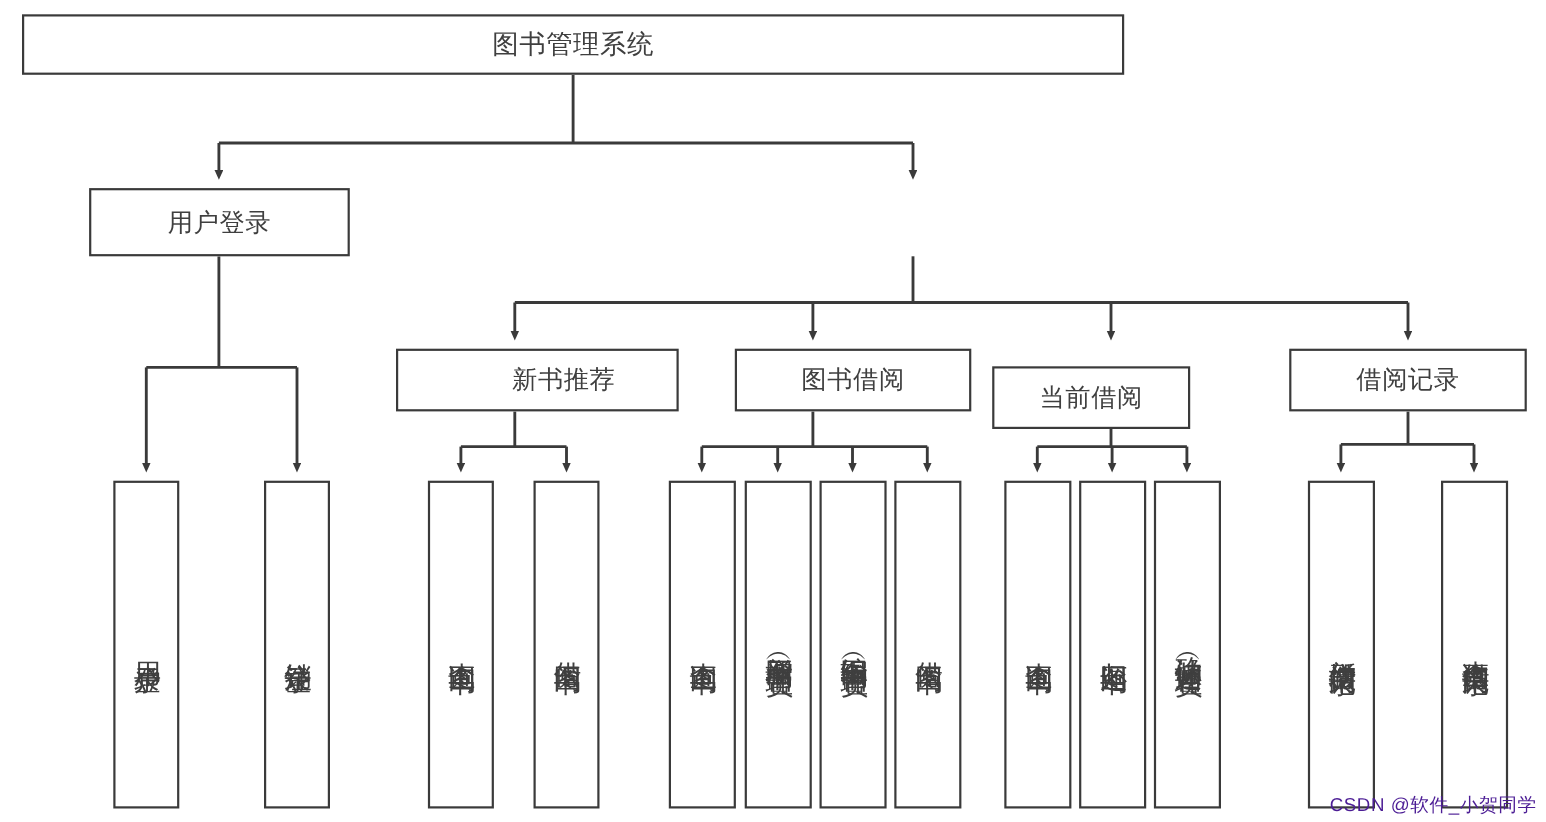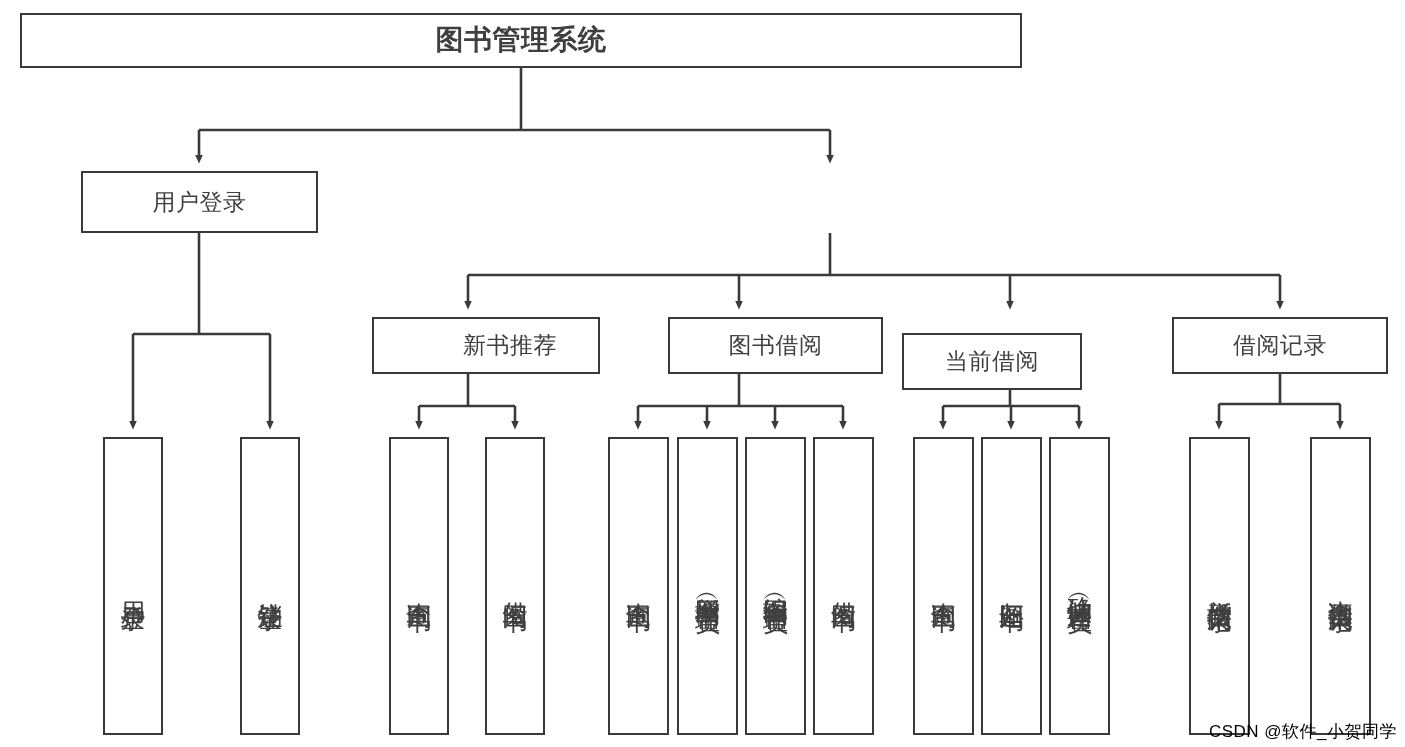--- a/index.html
+++ b/index.html
@@ -24,38 +24,38 @@
     display:block;
     line-height:1.08;
     white-space:nowrap;
     color:#3f3f3f;
   }
   
   .h-node .lbl{
     font-size:23px;
     letter-spacing:0.5px;
   }
-  .root .lbl{font-size:28px;font-weight:bold;}
+  .root .lbl{font-size:24px;}
   
   .v-node{align-items:center;justify-content:center;}
   .v-node .lbl{
     writing-mode:vertical-rl;
     text-orientation:upright;
     font-size:25px;
     line-height:1.0;
     letter-spacing:2px;
     white-space:nowrap;
   }
 
   .watermark{
     position:absolute;
     right:8px;
     bottom:4px;
     font-size:17px;
-    color:#000000;
+    color:#4c1d95;
     white-space:nowrap;
     letter-spacing:0.5px;
   }
 </style>
 </head>
 <body>
 
 <div id="stage">
 
   <svg id="wires" viewBox="0 0 1405 747" xmlns="http://www.w3.org/2000/svg">
@@ -109,21 +109,21 @@
   </svg>
 
   <div class="node h-node root" style="left:20px;top:13px;width:1002px;height:55px;">
     <span class="lbl">图书管理系统</span>
   </div>
 
   <div class="node h-node" style="left:81px;top:171px;width:237px;height:62px;">
     <span class="lbl">用户登录</span>
   </div>
 
-  <div class="node h-node" style="left:372px;top:317px;width:228px;height:57px;padding-left:48px;">
+  <div class="node h-node" style="left:360px;top:317px;width:257px;height:57px;padding-left:48px;">
     <span class="lbl">新书推荐</span>
   </div>
   <div class="node h-node" style="left:668px;top:317px;width:215px;height:57px;">
     <span class="lbl">图书借阅</span>
   </div>
   <div class="node h-node" style="left:902px;top:317px;width:180px;height:57px;margin-top:16px;">
     <span class="lbl">当前借阅</span>
   </div>
   <div class="node h-node" style="left:1172px;top:317px;width:216px;height:57px;align-items:center;">
     <span class="lbl">借阅记录</span>

